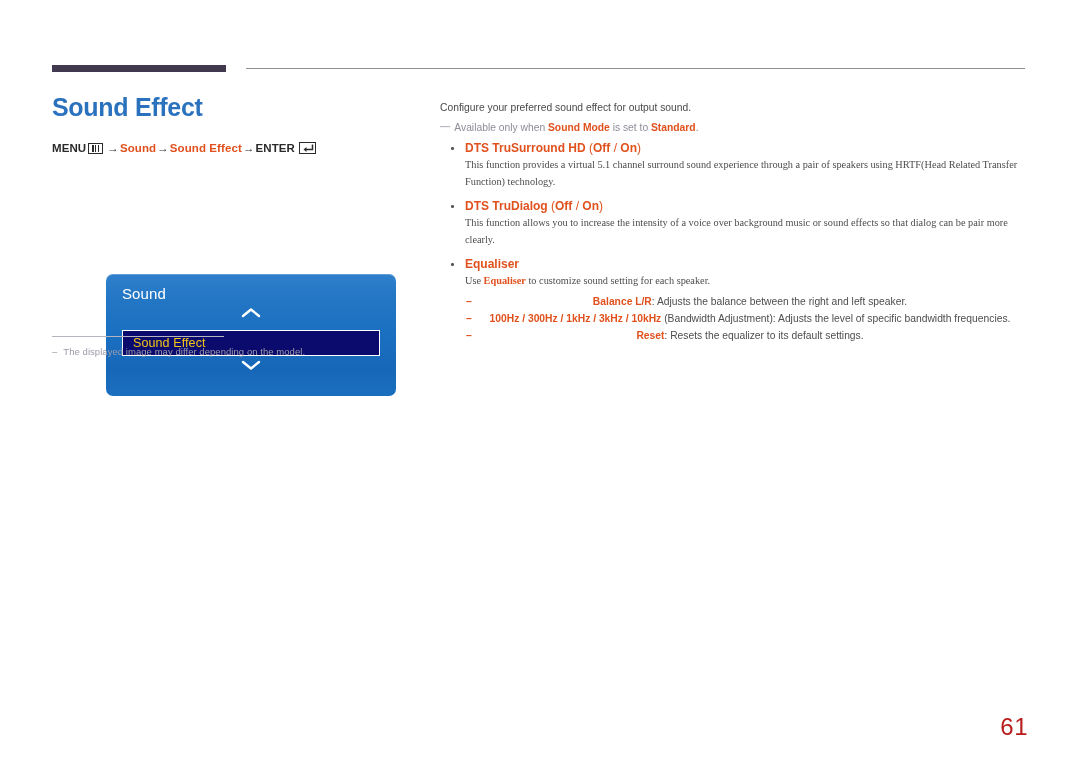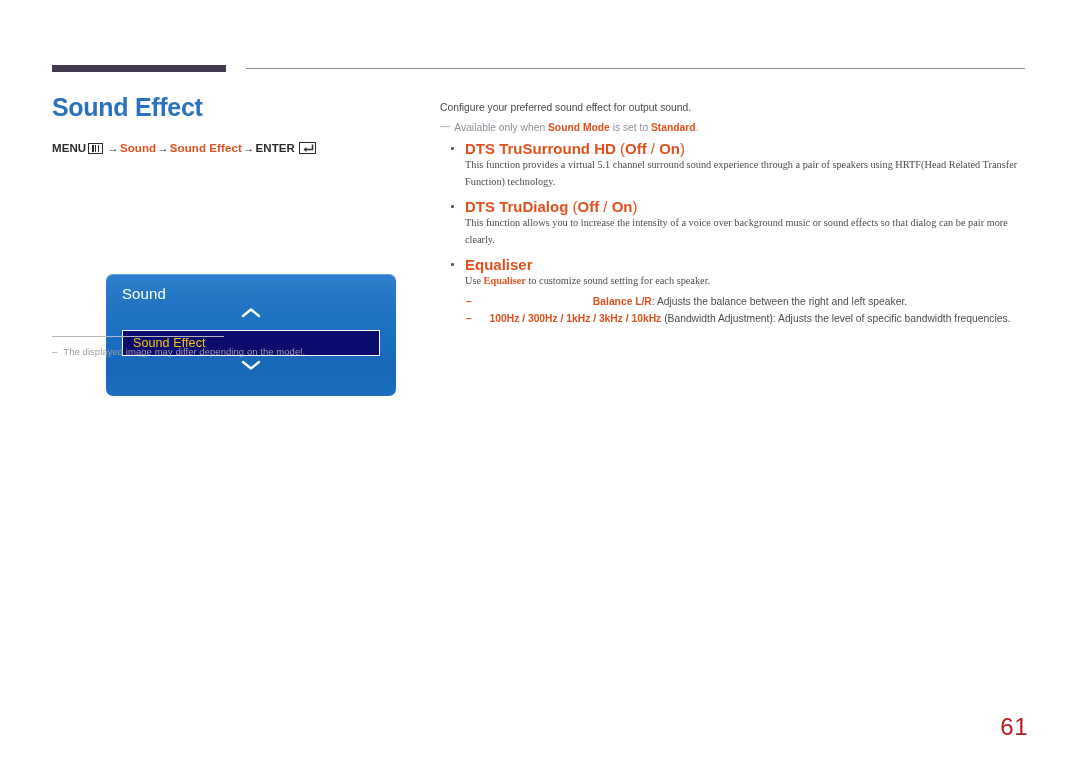--- a/index.html
+++ b/index.html
@@ -183,21 +183,21 @@
     line-height: 14px;
   }
   .red { color: #e0511e; font-weight: bold; }
   .red-n { color: #e0511e; }
 
   ul.bullets { list-style: none; margin: 0; padding: 0; }
   ul.bullets > li { margin-bottom: 8px; }
   .b-head {
     position: relative;
     padding-left: 25px;
-    font-size: 15px;
+    font-size: 12px;
     line-height: 17px;
   }
   .b-head::before {
     content: "";
     position: absolute;
     left: 11px; top: 7px;
     width: 2.6px; height: 2.6px;
     border-radius: 50%;
     background: #555;
   }
@@ -315,20 +315,21 @@
         <div class="b-head"><span class="red">DTS TruDialog</span> <span class="red-n">(</span><span class="red">Off</span><span class="red-n"> / </span><span class="red">On</span><span class="red-n">)</span></div>
         <div class="b-body">This function allows you to increase the intensity of a voice over background music or sound effects so that dialog can be pair more clearly.</div>
       </li>
 
       <li>
         <div class="b-head"><span class="red">Equaliser</span></div>
         <div class="b-body"><span>Use </span><span class="red">Equaliser</span><span> to customize sound setting for each speaker.</span></div>
         <ul class="subs">
           <li><span class="red">Balance L/R</span><span>: Adjusts the balance between the right and left speaker.</span></li>
           <li><span class="red">100Hz / 300Hz / 1kHz / 3kHz / 10kHz</span><span> (Bandwidth Adjustment): Adjusts the level of specific bandwidth frequencies.</span></li>
+          <li><span class="red">Reset</span><span>: Resets the equalizer to its default settings.</span></li>
         </ul>
       </li>
 
     </ul>
   </div>
 
   <div class="page-no">61</div>
 
 </div>
 

